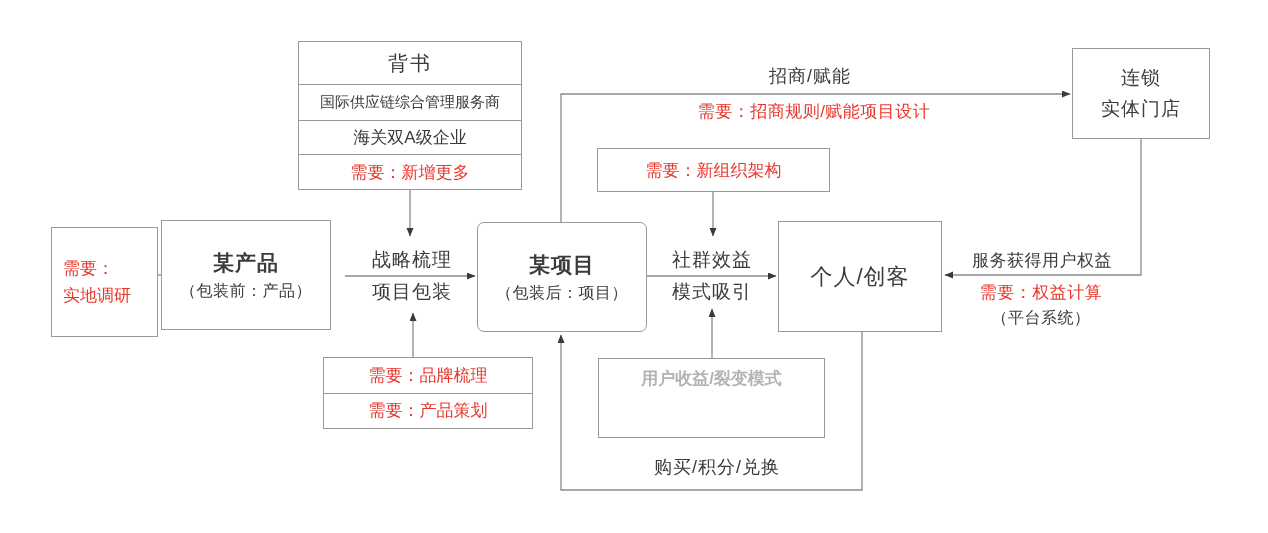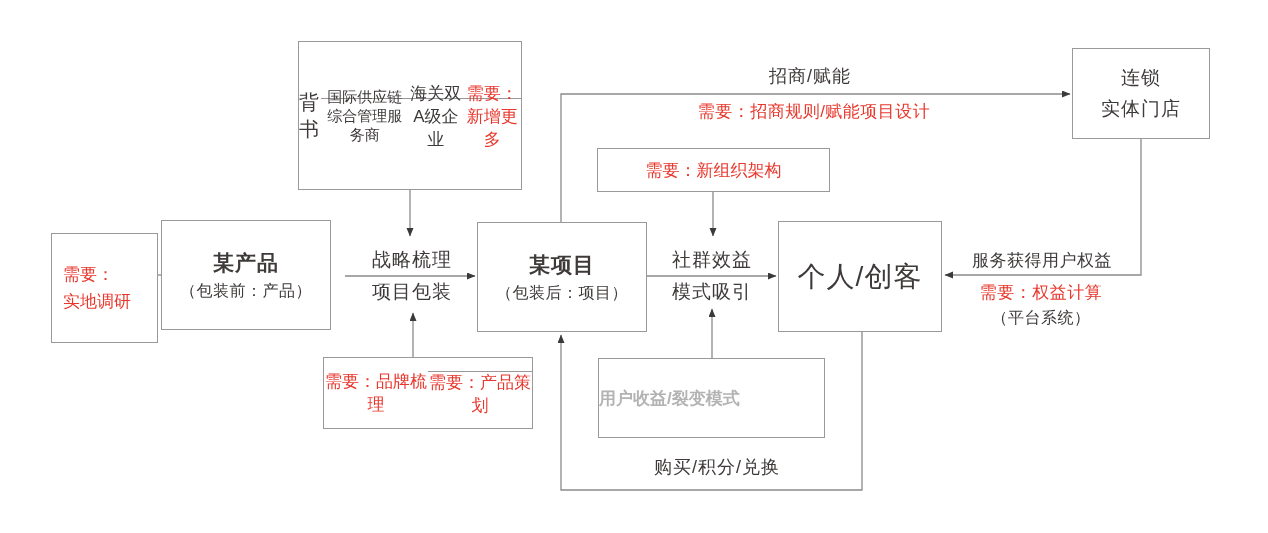--- a/index.html
+++ b/index.html
@@ -9,21 +9,21 @@
   *{margin:0;padding:0;box-sizing:border-box;}
   html,body{background:#fff;}
   body{font-family:"Liberation Sans","DejaVu Sans",sans-serif;color:var(--dark);}
   .canvas{position:relative;width:1268px;height:533px;background:var(--bg);overflow:hidden;}
   .canvas svg.wires{position:absolute;left:0;top:0;width:1268px;height:533px;z-index:1;}
   .abs{position:absolute;z-index:2;}
   .box{border:1px solid var(--border);background:#fff;display:flex;flex-direction:column;
        align-items:center;justify-content:center;text-align:center;}
   .box .title{font-weight:bold;font-size:21px;letter-spacing:1px;}
   .box .subtitle{font-size:16px;margin-top:4px;letter-spacing:0.5px;}
-  .stack{border:1px solid var(--border);background:#fff;display:flex;flex-direction:row;align-items:center;}
+  .stack{border:1px solid var(--border);background:#fff;display:flex;flex-direction:column;}
   .stack .cell{display:flex;align-items:center;justify-content:center;text-align:center;
                border-top:1px solid var(--border);font-size:16px;}
   .stack .cell:first-child{border-top:none;}
   .red{color:var(--red);}
   .muted{color:var(--muted);font-weight:bold;}
   .lbl{display:flex;flex-direction:column;align-items:center;justify-content:center;
        text-align:center;line-height:1.7;font-size:19px;letter-spacing:1px;background:transparent;}
   .lbl.small{font-size:17px;line-height:1.4;letter-spacing:0.5px;}
 </style>
 </head>
@@ -51,37 +51,37 @@
     </g>
   </svg>
 
   <div class="abs stack" style="left:298px;top:41px;width:224px;height:149px;">
     <div class="cell" style="height:43px;font-size:20px;letter-spacing:2px;">背书</div>
     <div class="cell" style="height:36px;font-size:15px;">国际供应链综合管理服务商</div>
     <div class="cell" style="height:35px;font-size:17px;">海关双A级企业</div>
     <div class="cell red" style="height:35px;font-size:17px;">需要：新增更多</div>
   </div>
 
-  <div class="abs box" style="left:51px;top:233px;width:107px;height:110px;align-items:flex-start;padding-left:11px;">
+  <div class="abs box" style="left:51px;top:227px;width:107px;height:110px;align-items:flex-start;padding-left:11px;">
     <div class="red" style="font-size:17px;line-height:1.6;">需要：</div>
     <div class="red" style="font-size:17px;line-height:1.6;">实地调研</div>
   </div>
 
   <div class="abs box" style="left:161px;top:220px;width:170px;height:110px;">
     <div class="title">某产品</div>
     <div class="subtitle">（包装前：产品）</div>
   </div>
 
-  <div class="abs box" style="left:477px;top:222px;width:170px;height:110px;">
+  <div class="abs box" style="left:477px;top:222px;width:170px;height:110px;border-radius:7px;">
     <div class="title">某项目</div>
     <div class="subtitle">（包装后：项目）</div>
   </div>
 
   <div class="abs box" style="left:778px;top:221px;width:164px;height:111px;">
-    <div style="font-size:28px;letter-spacing:1px;">个人/创客</div>
+    <div style="font-size:22px;letter-spacing:1px;">个人/创客</div>
   </div>
 
   <div class="abs box" style="left:1072px;top:48px;width:138px;height:91px;">
     <div style="font-size:19px;line-height:1.6;letter-spacing:1px;">连锁</div>
     <div style="font-size:19px;line-height:1.6;letter-spacing:1px;">实体门店</div>
   </div>
 
   <div class="abs box" style="left:597px;top:148px;width:233px;height:44px;">
     <div class="red" style="font-size:17px;">需要：新组织架构</div>
   </div>

